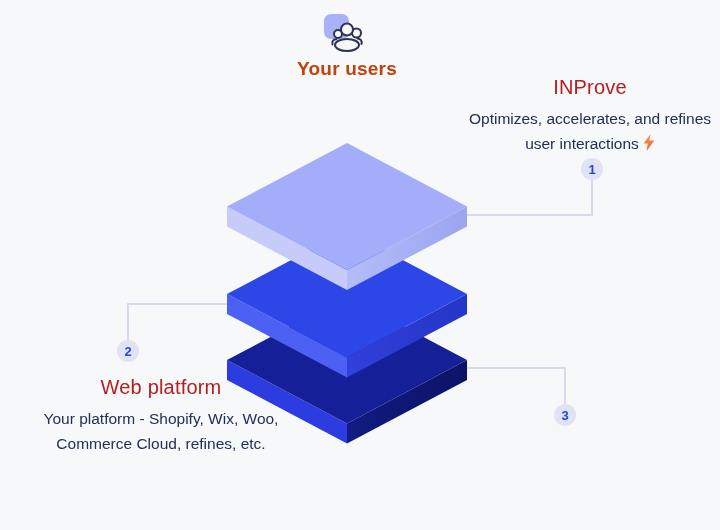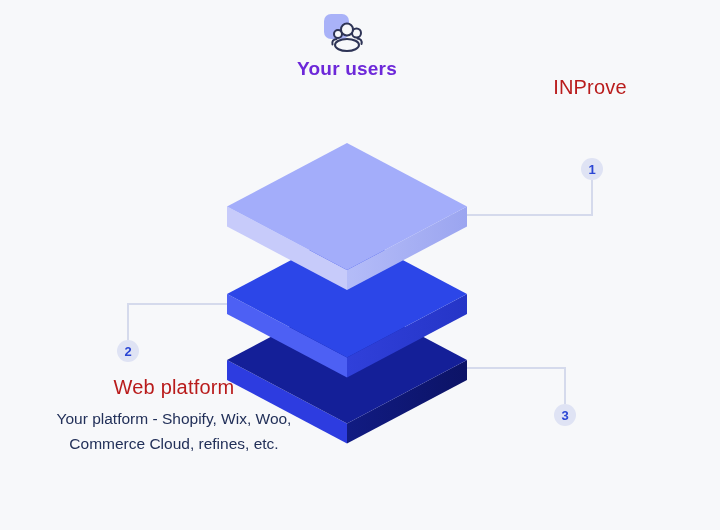--- a/index.html
+++ b/index.html
@@ -22,26 +22,26 @@
   .text-block h2{
     margin:0;font-size:20px;font-weight:400;color:#b91c1c;line-height:26px;
     letter-spacing:.2px;
   }
   .text-block p{
     margin:6px 0 0 0;font-size:15.5px;line-height:25px;color:#223059;
   }
 
   .users-block{position:absolute;left:247px;top:58px;width:200px;text-align:center;}
   .users-block .users-label{
-    font-size:19px;font-weight:700;color:#6d28d9;letter-spacing:.2px;
+    font-size:19px;font-weight:700;color:#c2410c;letter-spacing:.2px;
   }
   .users-icon{position:absolute;left:322px;top:10px;}
 
   .inprove-block{left:463px;top:74px;width:254px;}
-  .web-block{left:15px;top:374px;width:254px;padding-left:32px;}
+  .web-block{left:2px;top:374px;width:254px;padding-left:32px;}
   .web-block h2, .infra-block h2{font-size:20px;}
   .infra-block{left:450px;top:434px;width:230px;}
 
   .bolt{display:inline-block;vertical-align:-2px;margin-left:4px;}
 </style>
 </head>
 <body>
 
 <div class="stage">
 
@@ -108,20 +108,23 @@
       <path d="M39.5 34 Q40.5 29 35.5 28.5" fill="none"></path>
       <ellipse cx="25" cy="35" rx="12" ry="6"></ellipse>
     </g>
   </svg>
   <div class="users-block">
     <span class="users-label">Your users</span>
   </div>
 
   <div class="text-block inprove-block">
     <h2>INProve</h2>
+    <p><span>Optimizes, accelerates, and refines user interactions</span><svg class="bolt" width="12" height="17" viewBox="0 0 12 17">
+        <path d="M7.4 0 L0.6 9.6 H4.8 L3.6 17 L11.4 6.6 H6.4 Z" fill="url(#gBolt)"></path>
+      </svg></p>
   </div>
 
   <div class="text-block web-block">
     <h2>Web platform</h2>
     <p>Your platform - Shopify, Wix, Woo, Commerce Cloud, refines, etc.</p>
   </div>
 
 
 </div>
 

